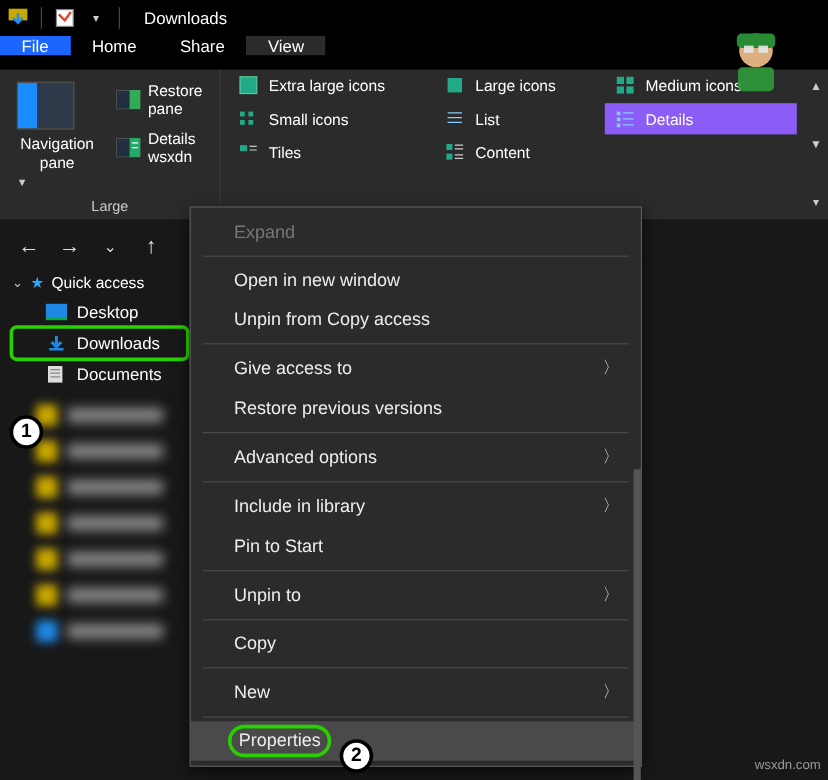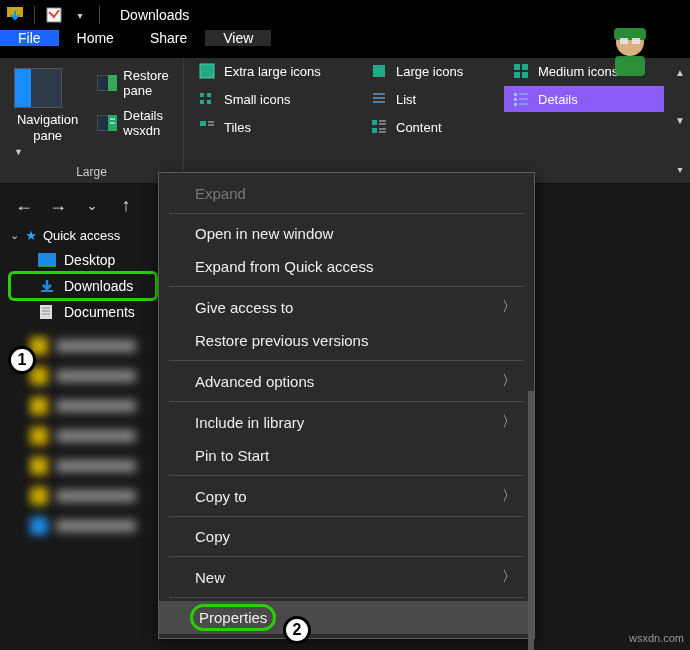--- a/index.html
+++ b/index.html
@@ -299,21 +299,21 @@
 
 <div class="context">
   <div class="ctx-item disabled">
       <span>Expand</span>
     </div>
   <div class="ctx-sep"></div>
   <div class="ctx-item">
       <span>Open in new window</span>
     </div>
   <div class="ctx-item">
-      <span>Expand from Quick access</span>
+      <span>Unpin from Copy access</span>
     </div>
   <div class="ctx-sep"></div>
   <div class="ctx-item">
       <span>Give access to</span>
       <span class="ctx-arrow">〉</span>
     </div>
   <div class="ctx-item">
       <span>Restore previous versions</span>
     </div>
   <div class="ctx-sep"></div>
@@ -324,21 +324,21 @@
   <div class="ctx-sep"></div>
   <div class="ctx-item">
       <span>Include in library</span>
       <span class="ctx-arrow">〉</span>
     </div>
   <div class="ctx-item">
       <span>Pin to Start</span>
     </div>
   <div class="ctx-sep"></div>
   <div class="ctx-item">
-      <span>Copy to</span>
+      <span>Unpin to</span>
       <span class="ctx-arrow">〉</span>
     </div>
   <div class="ctx-sep"></div>
   <div class="ctx-item">
       <span>Copy</span>
     </div>
   <div class="ctx-sep"></div>
   <div class="ctx-item">
       <span>New</span>
       <span class="ctx-arrow">〉</span>

